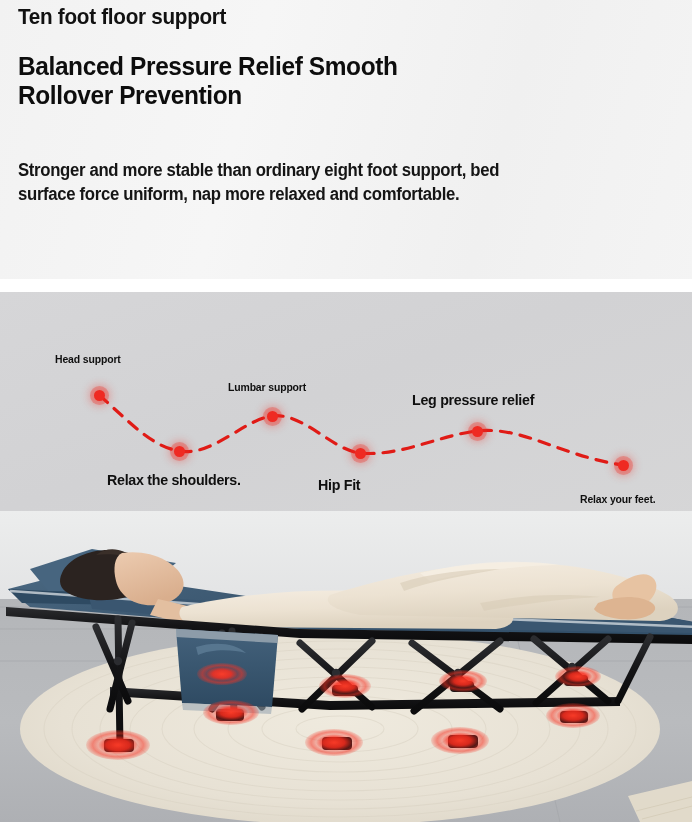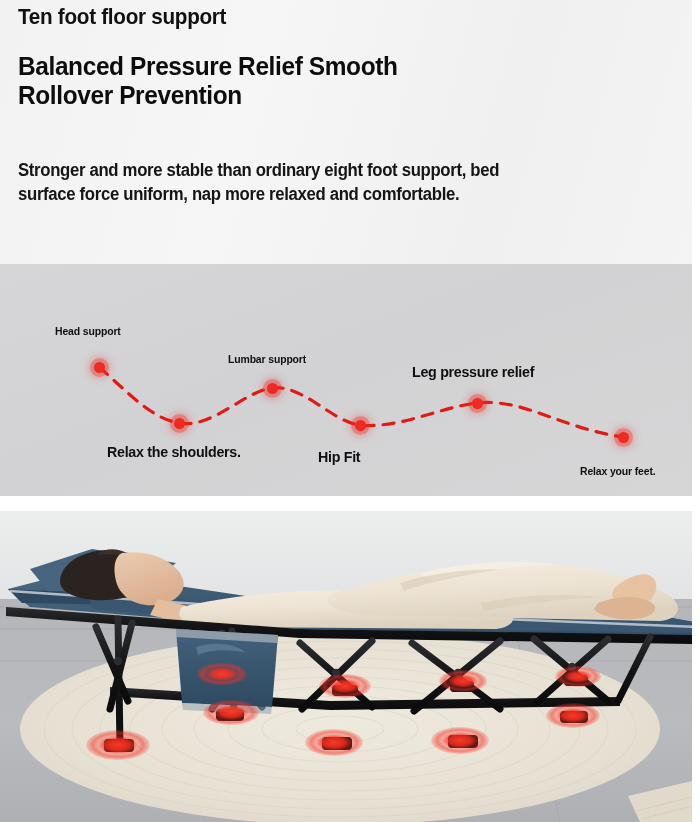--- a/index.html
+++ b/index.html
@@ -34,21 +34,21 @@
     position:absolute;left:18px;top:158px;
     font-size:18px;font-weight:bold;color:#151515;
     line-height:24px;letter-spacing:-0.35px;
     transform:scaleX(.93);transform-origin:left top;
     width:720px;
   }
   .subcopy span{display:block;}
 
   
   .diagram{
-    position:absolute;left:0;top:264px;width:700px;height:232px;
+    position:absolute;left:0;top:292px;width:700px;height:232px;
     background:linear-gradient(160deg,#d6d6d8 0%,#d2d2d4 45%,#d6d6d7 100%);
     overflow:hidden;
   }
   .curve{position:absolute;left:0;top:0;width:700px;height:232px;}
   .dot{
     position:absolute;width:11px;height:11px;border-radius:50%;
     background:#ef2a22;
     box-shadow:0 0 0 4px rgba(239,42,34,.30),0 0 9px 5px rgba(239,42,34,.35);
   }
   .dlabel{

